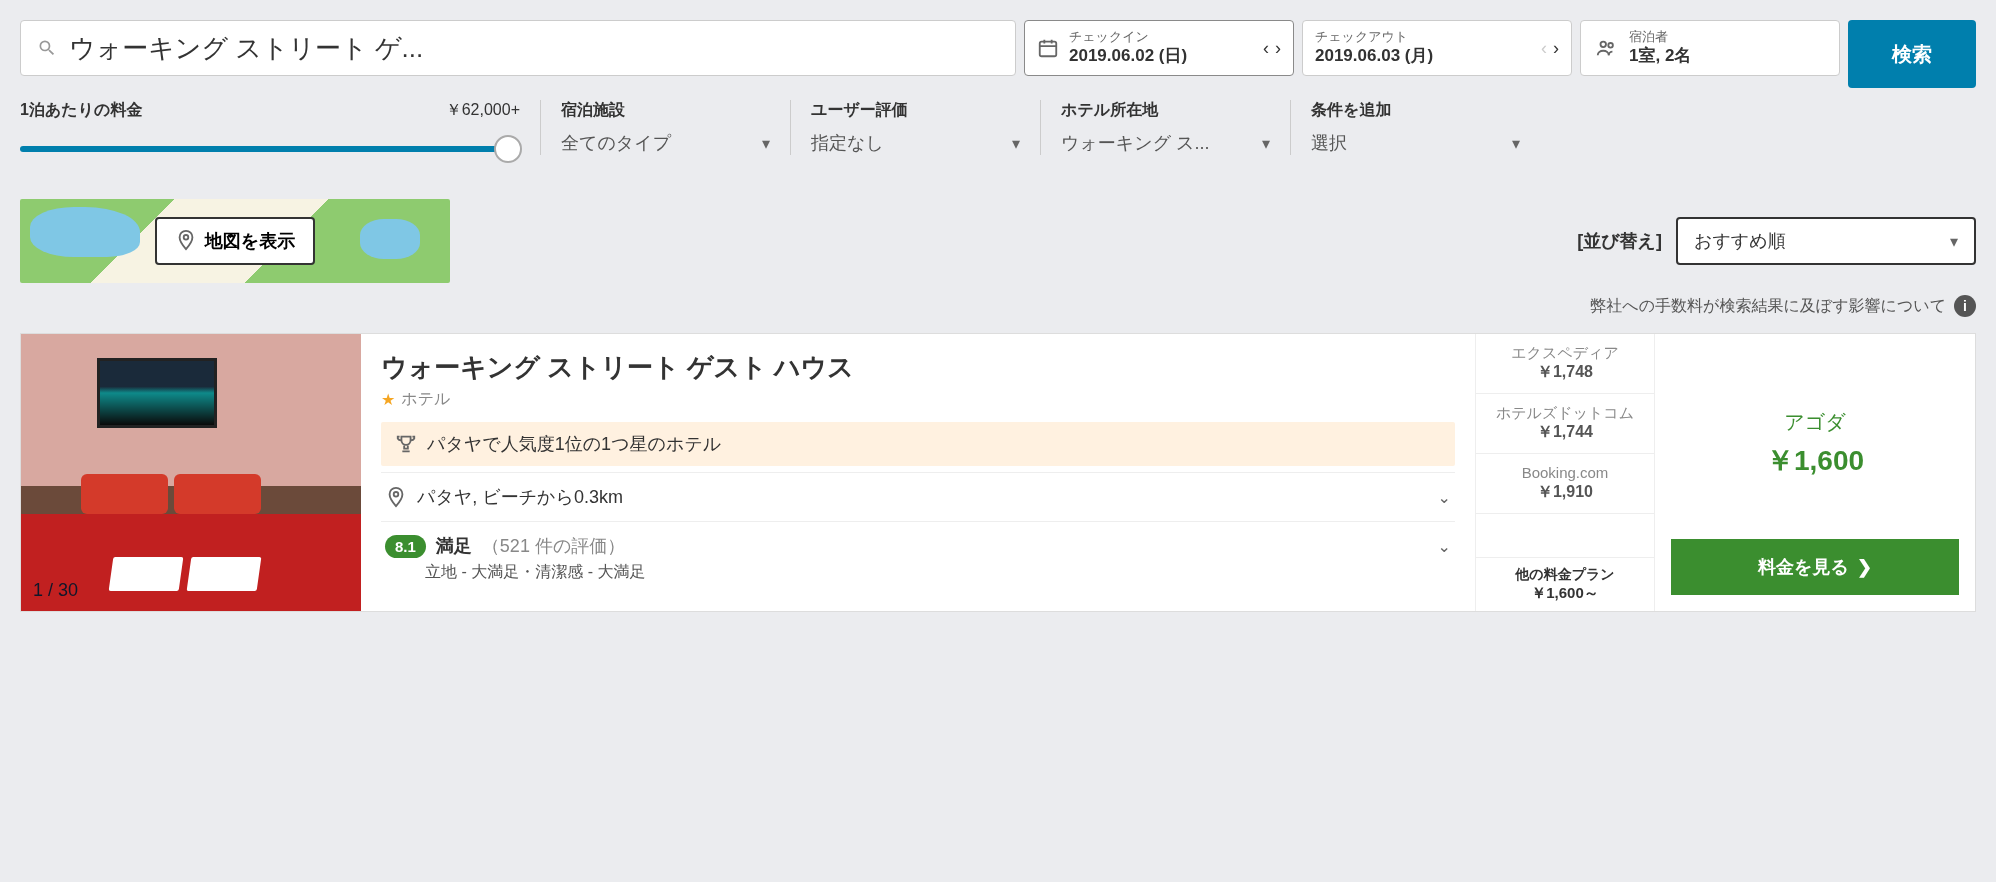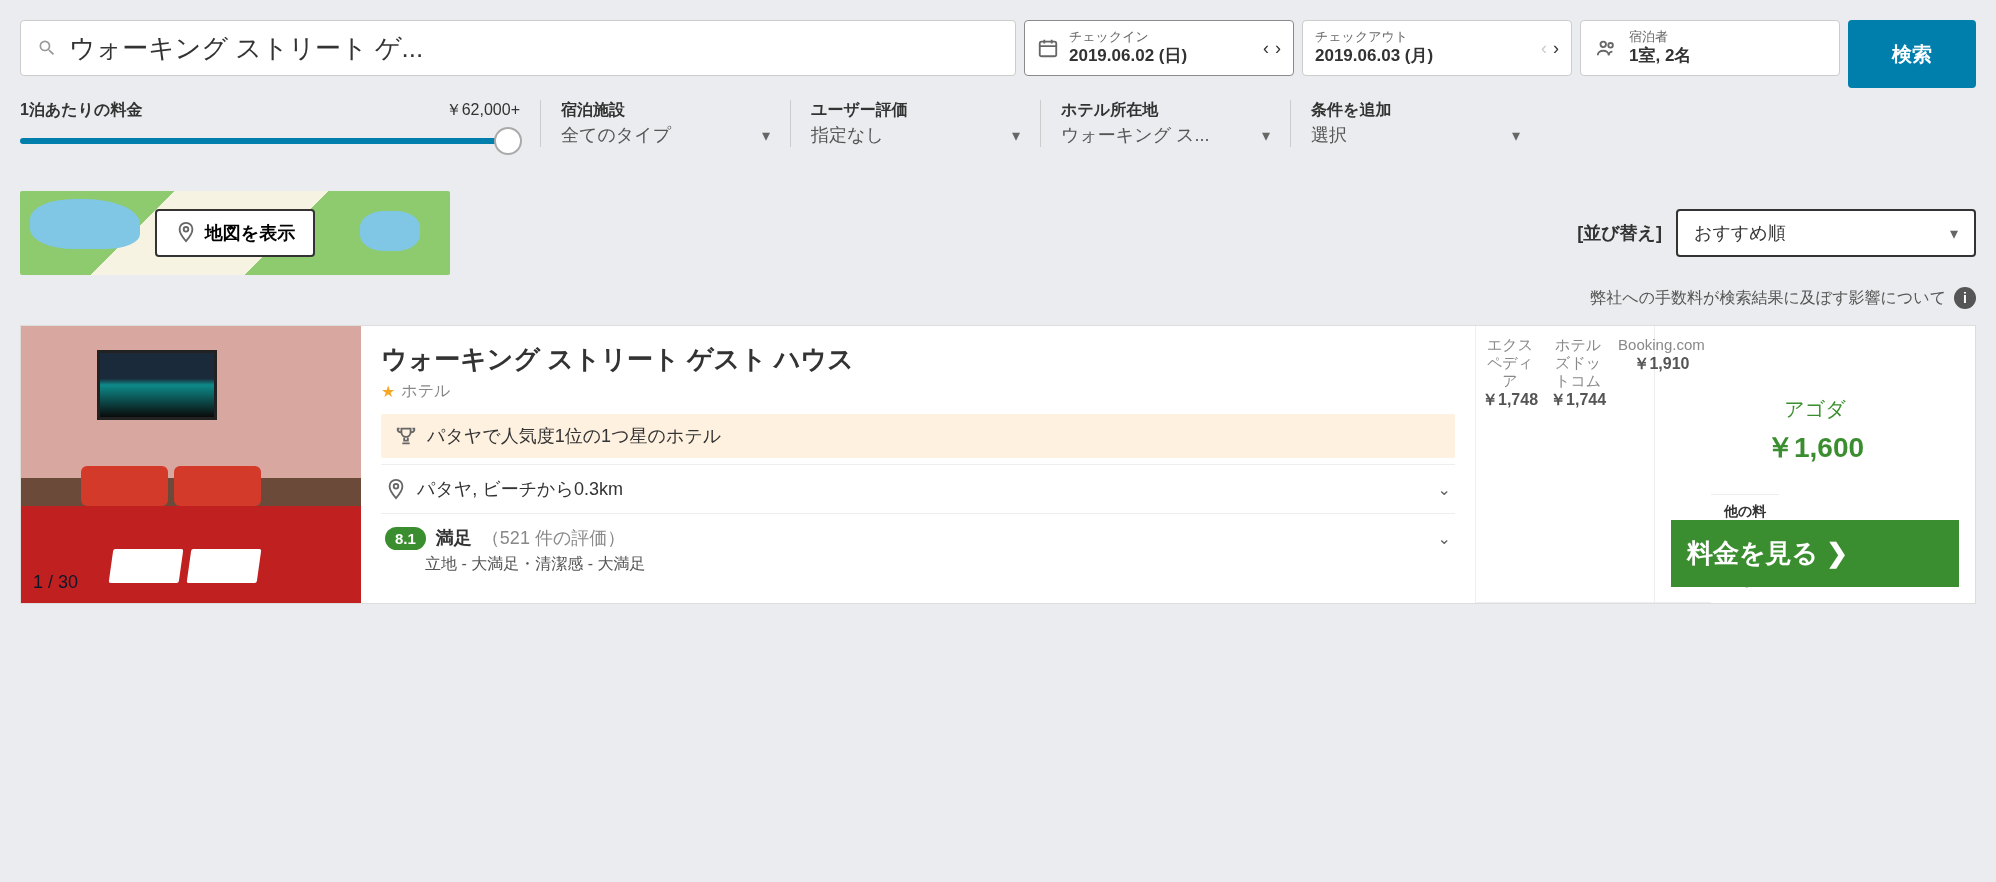--- a/index.html
+++ b/index.html
@@ -12,21 +12,21 @@
 .date-box.light { border-color: #ccc; }
 .date-info { display: flex; flex-direction: column; line-height: 1.3; }
 .date-label { font-size: 13px; color: #666; }
 .date-value { font-size: 17px; font-weight: bold; color: #333; }
 .date-arrows { margin-left: auto; display: flex; gap: 6px; }
 .arrow { font-size: 18px; color: #333; cursor: pointer; user-select: none; }
 .arrow.dim { color: #ccc; }
 .guests-box { display: flex; align-items: center; background: #fff; border: 1px solid #ccc; border-radius: 4px; padding: 0 14px; height: 56px; gap: 12px; min-width: 260px; cursor: pointer; }
 .search-btn { background: #007fad; color: #fff; border: none; border-radius: 4px; font-size: 20px; font-weight: bold; padding: 0 44px; height: 68px; cursor: pointer; }
 .filters { display: flex; padding: 0 20px 22px; align-items: flex-start; }
-.filter-col { border-left: 1px solid #ccc; padding: 0 20px; display: flex; flex-direction: column; gap: 2px; min-width: 250px; }
+.filter-col { border-left: 1px solid #ccc; padding: 0 20px; display: flex; flex-direction: column; gap: 10px; min-width: 250px; }
 .filter-col:first-child { border-left: none; padding-left: 0; flex: 0 0 520px; }
 .filter-label { font-size: 16px; font-weight: bold; color: #333; }
 .filter-select { display: flex; justify-content: space-between; align-items: center; font-size: 18px; color: #555; cursor: pointer; }
 .price-row { display: flex; justify-content: space-between; align-items: center; }
 .price-max { font-size: 16px; color: #333; }
 .slider-wrap { position: relative; height: 30px; margin-top: 4px; }
 .slider-track { position: absolute; top: 11px; left: 0; right: 0; height: 6px; background: #007fad; border-radius: 3px; }
 .slider-handle { position: absolute; top: 0; right: -2px; width: 28px; height: 28px; background: #fff; border: 2px solid #aaa; border-radius: 50%; cursor: pointer; }
 .mid-bar { display: flex; justify-content: space-between; align-items: center; padding: 12px 20px 8px; }
 .map-box { position: relative; width: 430px; height: 84px; border-radius: 2px; overflow: hidden; background: linear-gradient(135deg, #8ecb6f 0%, #8ecb6f 30%, #f7f3e3 30%, #f7f3e3 60%, #8ecb6f 60%); display:flex; align-items:center; justify-content:center; }
@@ -49,32 +49,32 @@
 .photo-count { position: absolute; bottom: 10px; left: 12px; color: #0f172a; font-size: 18px; z-index:3; }
 .main-col { flex: 1; padding: 16px 20px; min-width:0; }
 .hotel-title { font-size: 26px; font-weight: bold; color: #333; margin-bottom: 4px; }
 .hotel-type { color: #888; font-size: 16px; display: flex; align-items: center; gap: 6px; margin-bottom: 12px; }
 .star { color: #f5a623; font-size: 16px; }
 .award-banner { background: #fff1e0; padding: 10px 14px; display: flex; align-items: center; gap: 10px; font-size: 18px; color: #333; border-radius: 2px; margin-bottom: 6px; }
 .info-row { display: flex; align-items: center; justify-content: space-between; padding: 12px 4px; border-top: 1px solid #eee; font-size: 18px; color: #333; cursor: pointer; }
 .info-row .left { display: flex; align-items: center; gap: 10px; }
 .rating-badge { background: #3b8e2f; color: #fff; font-weight: bold; padding: 3px 10px; border-radius: 12px; font-size: 15px; }
 .rating-sub { font-size: 16px; color: #555; margin-left: 40px; margin-top: 4px; }
-.deals-col { width: 180px; border-left: 1px solid #eee; border-right: 1px solid #eee; display: flex; flex-direction: row; }
+.deals-col { width: 180px; border-left: 1px solid #eee; border-right: 1px solid #eee; display: flex; flex-direction: column; }
 .deal { padding: 10px 6px; text-align: center; border-bottom: 1px solid #eee; cursor: pointer; }
 .deal:last-of-type { border-bottom: none; }
 .deal-name { font-size: 15px; color: #888; line-height:1.2; }
 .deal-price { font-size: 16px; color: #555; font-weight: bold; margin-top: 0; }
 .other-plans { margin-top: auto; padding: 8px; text-align: center; border-top: 1px solid #eee; cursor: pointer; }
 .other-plans-label { font-size: 14px; font-weight: bold; }
 .other-plans-price { font-size: 15px; font-weight: bold; }
 .best-col { width: 320px; display: flex; flex-direction: column; align-items: center; justify-content: center; padding: 16px; }
 .best-name { font-size: 20px; color: #3b8e2f; margin-bottom: 6px; }
 .best-price { font-size: 28px; font-weight: bold; color: #3b8e2f; }
-.view-btn { margin-top: auto; width: 100%; background: #3b8e2f; color: #fff; border: none; font-size: 26px; font-weight: bold; padding: 16px; display: flex; align-items: center; justify-content: flex-start; gap: 8px; cursor: pointer; align-self: stretch; }
+.view-btn { margin-top: auto; width: 100%; background: #3b8e2f; color: #fff; border: none; font-size: 18px; font-weight: bold; padding: 16px; display: flex; align-items: center; justify-content: center; gap: 8px; cursor: pointer; align-self: stretch; }
 .icon18 { width:22px; height:22px; fill:none; stroke:#666; stroke-width:2; flex-shrink:0; }
 .chev { font-size:16px; color:#666; }
 </style>
 </head>
 <body>
 
 <div class="search-bar">
   <div class="search-input-wrap">
     <svg viewBox="0 0 24 24">
         <path d="M15.5 14h-.79l-.28-.27A6.471 6.471 0 0016 9.5 6.5 6.5 0 109.5 16c1.61 0 3.09-.59 4.23-1.57l.27.28v.79l5 4.99L20.49 19l-4.99-5zm-6 0C7.01 14 5 11.99 5 9.5S7.01 5 9.5 5 14 7.01 14 9.5 11.99 14 9.5 14z"></path>

